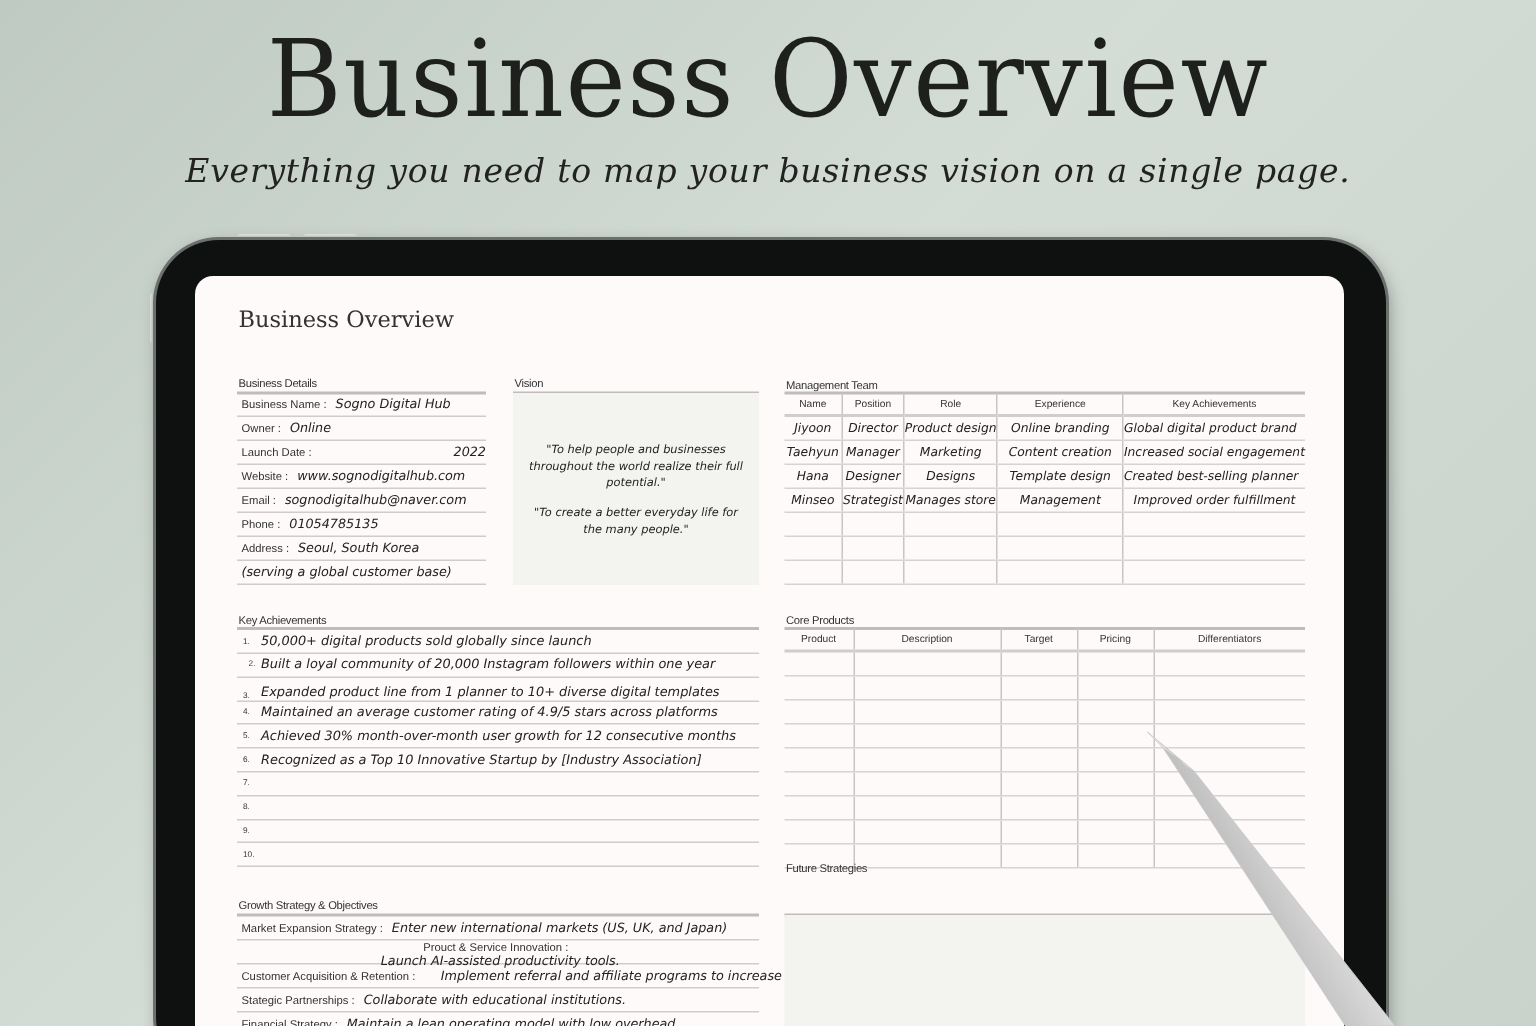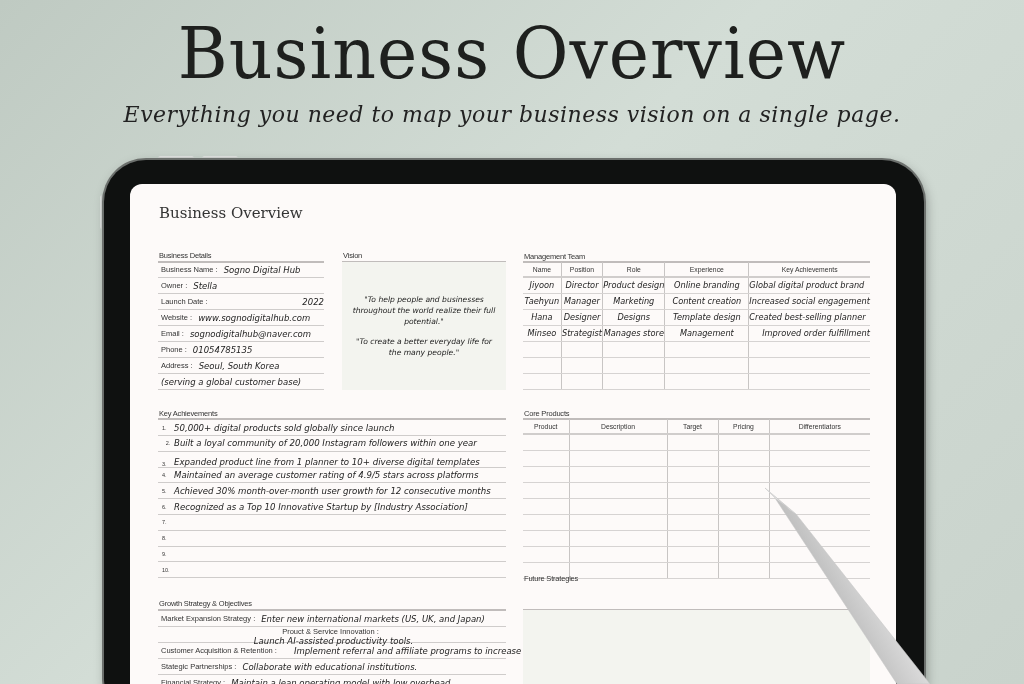--- a/index.html
+++ b/index.html
@@ -93,21 +93,21 @@
 
   <div class="sec-label" style="left:29px;top:67px;">Business Details</div>
   <div class="topline" style="left:28px;top:77px;width:166px;"></div>
   <div id="bd-rows">
       <div class="row" style="left: 28px; top: 78px; width: 166px;">
         <span class="lbl">Business Name :</span>
         <span class="val hand">Sogno Digital Hub</span>
       </div>
       <div class="row" style="left: 28px; top: 94px; width: 166px;">
         <span class="lbl">Owner :</span>
-        <span class="val hand">Stella</span>
+        <span class="val hand">Online</span>
       </div>
       <div class="row" style="left: 28px; top: 110px; width: 166px; justify-content: space-between;">
         <span class="lbl">Launch Date :</span>
         <span class="val hand">2022</span>
       </div>
       <div class="row" style="left: 28px; top: 126px; width: 166px;">
         <span class="lbl">Website :</span>
         <span class="val hand">www.sognodigitalhub.com</span>
       </div>
       <div class="row" style="left: 28px; top: 142px; width: 166px;">
@@ -173,21 +173,21 @@
           <td class="hand">Designer</td>
           <td class="hand">Designs</td>
           <td class="hand">Template design</td>
           <td class="hand" style="text-align: left;">Created best-selling planner</td>
         </tr>
         <tr>
           <td class="hand">Minseo</td>
           <td class="hand">Strategist</td>
           <td class="hand">Manages store</td>
           <td class="hand">Management</td>
-          <td class="hand" style="text-align: right;">Improved order fulfillment</td>
+          <td class="hand" style="text-align: center;">Improved order fulfillment</td>
         </tr>
         <tr>
           <td class="hand"></td>
           <td class="hand"></td>
           <td class="hand"></td>
           <td class="hand"></td>
           <td class="hand" style="text-align: left;"></td>
         </tr>
         <tr>
           <td class="hand"></td>

